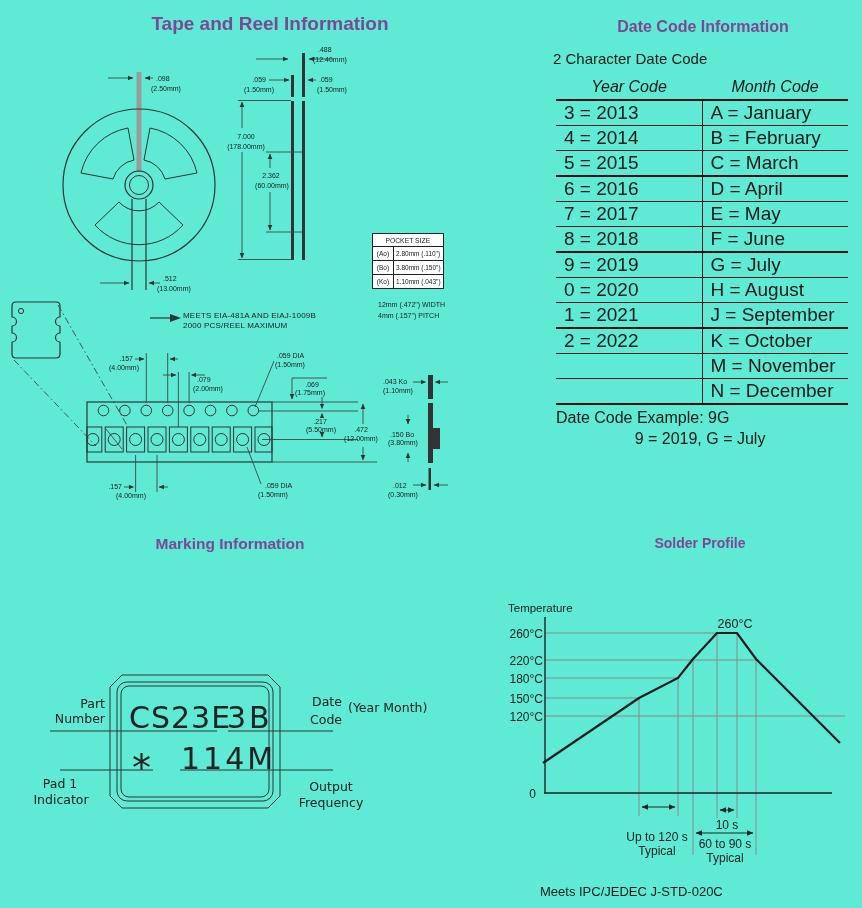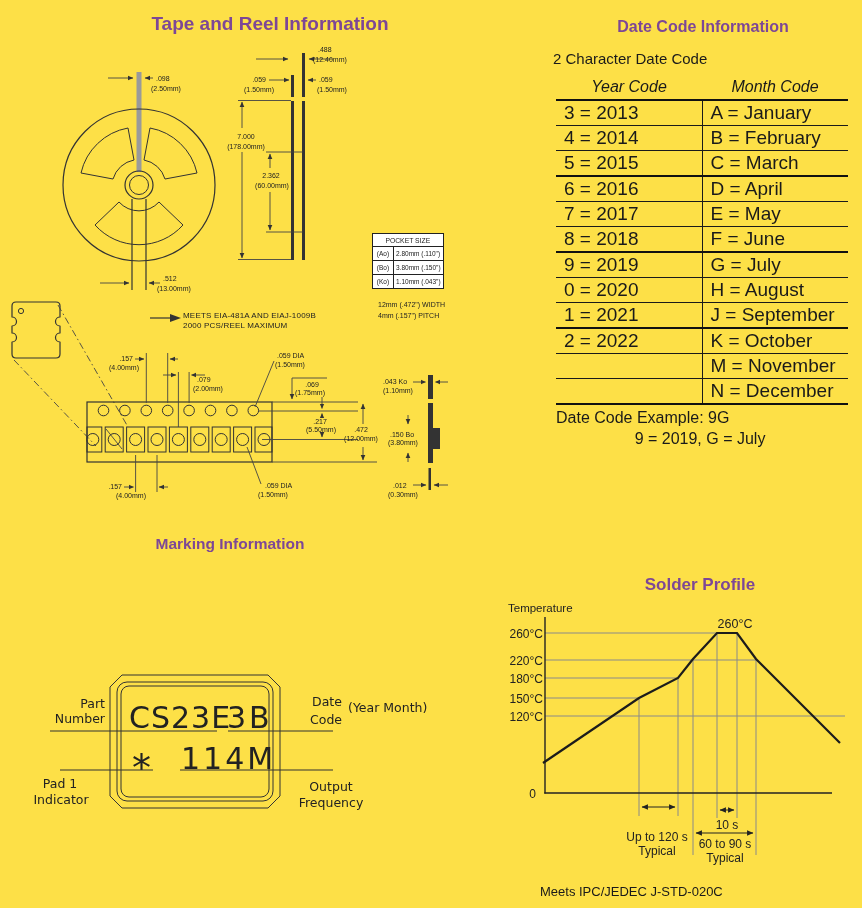--- a/index.html
+++ b/index.html
@@ -1,22 +1,22 @@
 <!DOCTYPE html>
 <html><head>
 <meta charset="utf-8">
 <style>
   html,body{margin:0;padding:0;background:#fff;}
-  .page{position:relative;width:862px;height:908px;background:#fde047;
+  .page{position:relative;width:862px;height:908px;background:#5eead4;
         font-family:"Liberation Sans",sans-serif;overflow:hidden;color:#1a1a1a;}
   .sec-title{position:absolute;font-weight:bold;color:#7d4796;text-align:center;}
   #t-tape{left:70px;top:13px;width:400px;font-size:19px;}
   #t-date{left:553px;top:18px;width:300px;font-size:16px;}
   #t-mark{left:80px;top:535px;width:300px;font-size:15.5px;}
-  #t-sold{left:550px;top:535px;width:300px;font-size:17px;margin-top:40px;}
+  #t-sold{left:550px;top:535px;width:300px;font-size:14px;}
   #dc-sub{position:absolute;left:553px;top:50px;width:300px;text-align:left;font-size:15px;}
   svg{position:absolute;}
   svg text{fill:#222;}
   .d{font-size:7px;font-family:"Liberation Sans",sans-serif;}
   .d8{font-size:8px;font-family:"Liberation Sans",sans-serif;letter-spacing:.2px;}
   .ln{stroke:#333;stroke-width:1;fill:none;}
   .ln12{stroke:#333;stroke-width:1.2;fill:none;}
   .thin{stroke:#444;stroke-width:.9;fill:none;}
   
   .dc-table{position:absolute;left:556px;top:74px;border-collapse:collapse;width:292px;table-layout:fixed;}

